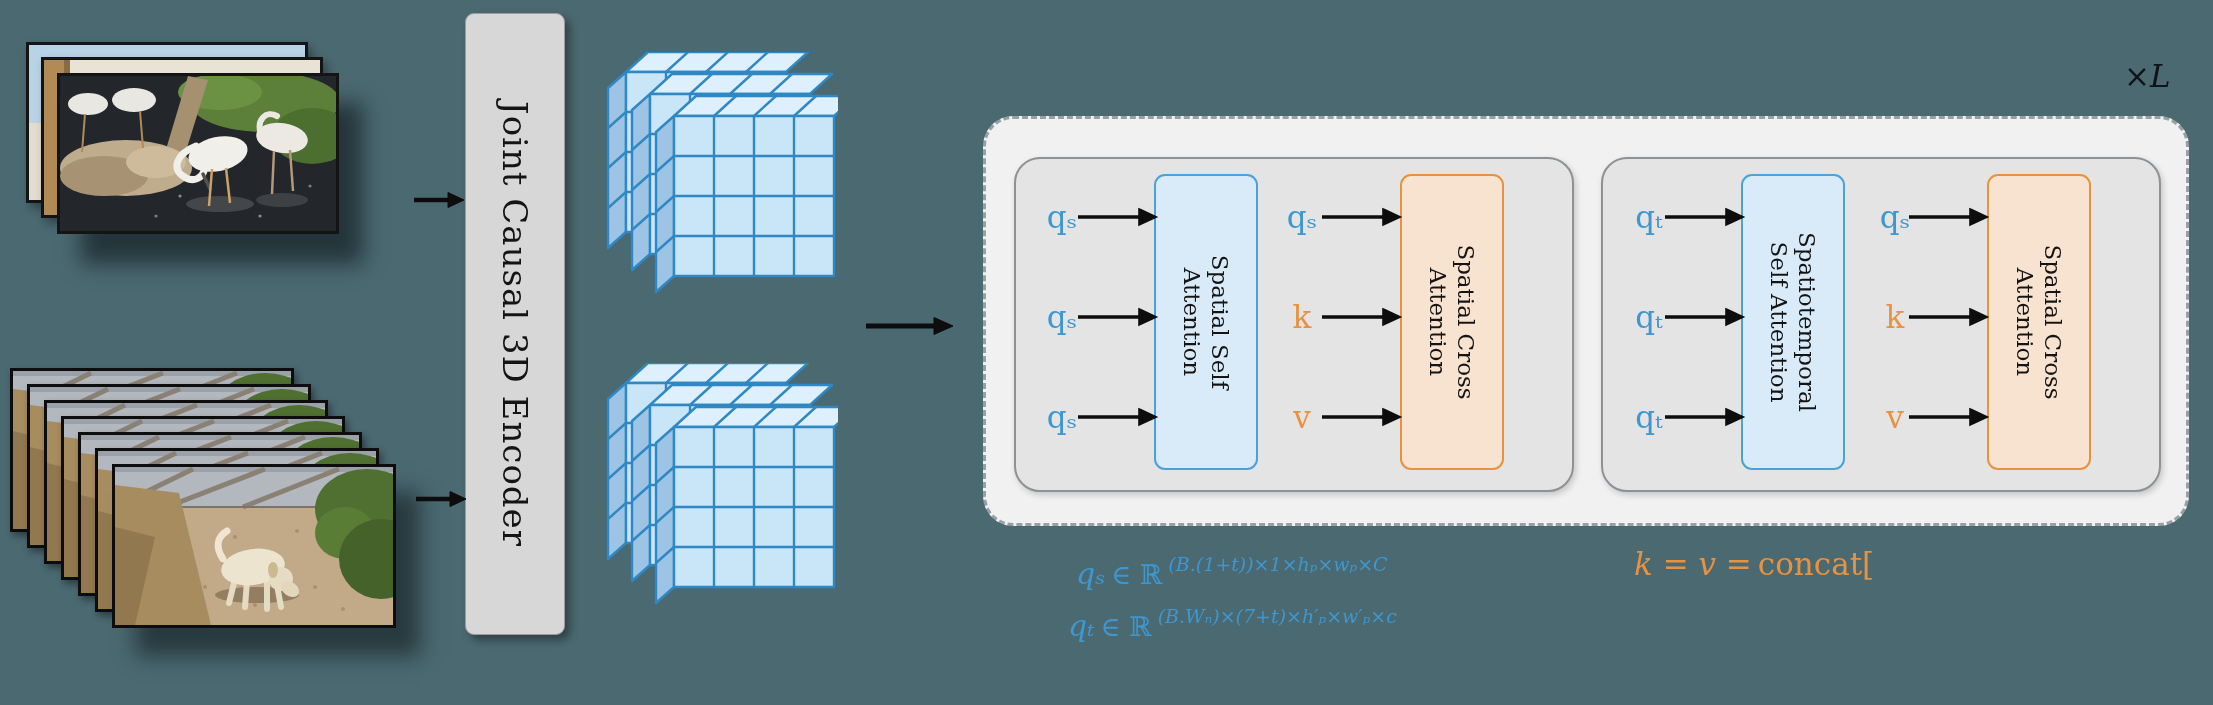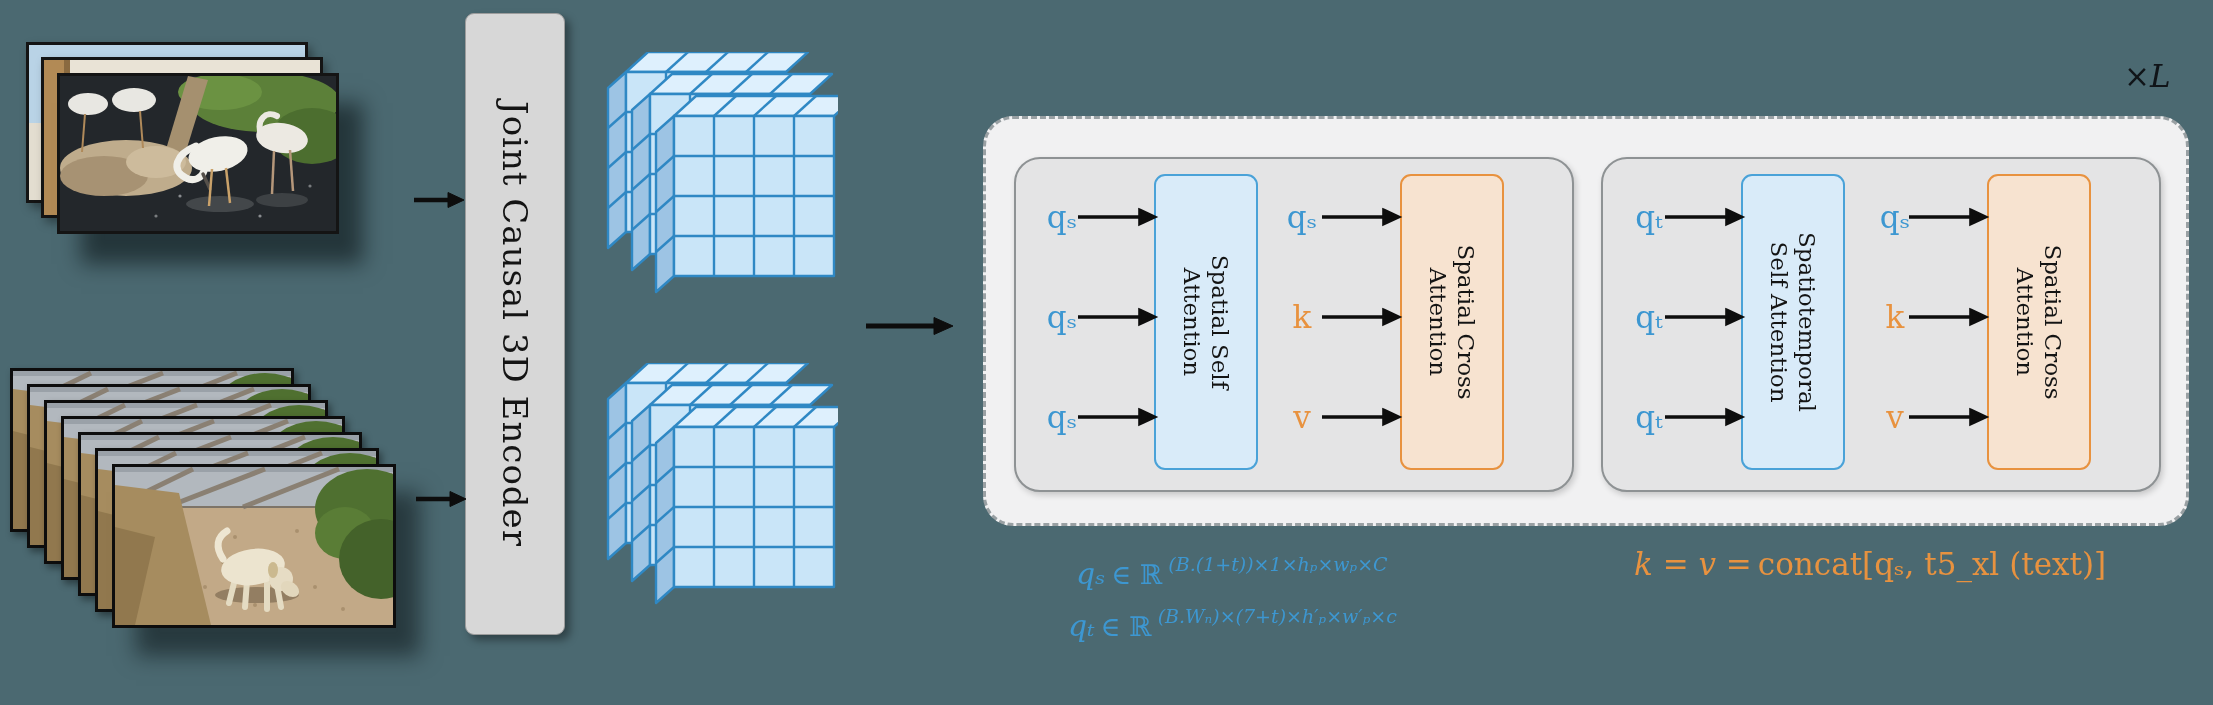--- a/index.html
+++ b/index.html
@@ -312,21 +312,20 @@
   <span class="exp">(B.(1+t))×1×hₚ×wₚ×C</span>
 </div>
 <div class="formula blue f-qt">
   <span class="lhs">qₜ</span>
   <span class="rel">∈ ℝ</span>
   <span class="exp">(B.Wₙ)×(7+t)×h′ₚ×w′ₚ×c</span>
 </div>
 <div class="formula orange f-kv">
   <span class="lead">k = v =</span>
   <span class="fn">concat[</span>
-  <span class="arg">qₛ, t5_xl (text)]</span>
 </div>
 
 <svg id="arrow-overlay" width="2213" height="705" viewBox="0 0 2213 705">
   <g stroke="#0d0d0d" fill="#0d0d0d">
 
     <g>
       <line x1="414" y1="200" x2="448" y2="200" stroke-width="4.5"></line>
       <polygon points="448,192.5 464,200 448,207.5"></polygon>
     </g>
     <g>

